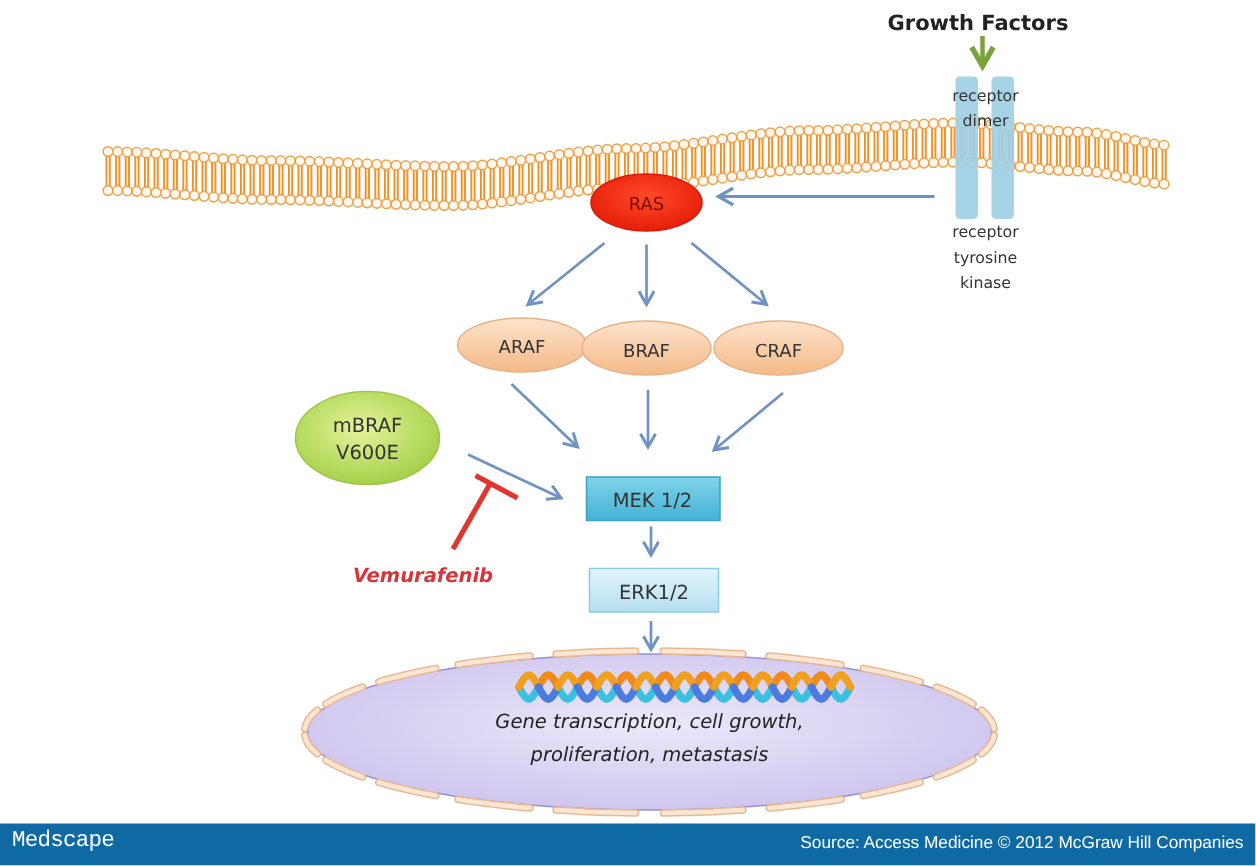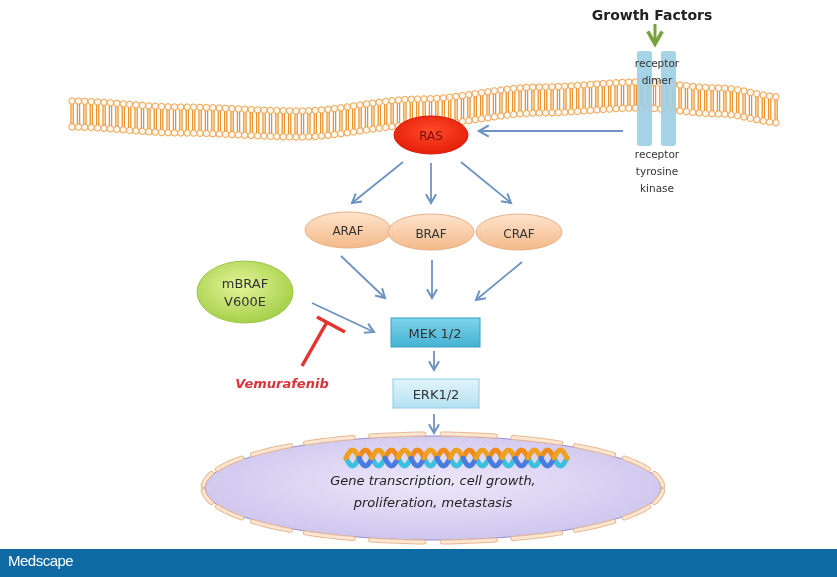--- a/index.html
+++ b/index.html
@@ -1,20 +1,20 @@
 <!DOCTYPE html>
 <html><head>
 <meta charset="utf-8">
 <style>
   html, body { margin:0; padding:0; background:#ffffff; }
   body { width:837px; height:577px; position:relative; overflow:hidden; font-family:"DejaVu Sans", sans-serif; }
   #stage { position:absolute; left:0; top:0; width:837px; height:547px; }
   svg text { font-family:"DejaVu Sans", sans-serif; }
   .footer { position:absolute; left:0; top:549px; width:837px; height:28px; background:#0f6aa4; color:#fff; }
-  .footer .logo { position:absolute; left:8px; top:3px; font-family:Liberation Sans, sans-serif; font-size:15px; letter-spacing:-0.5px; }
+  .footer .logo { position:absolute; left:8px; top:3px; font-family:Liberation Mono, monospace; font-size:15px; letter-spacing:-0.5px; }
   .footer .source { position:absolute; right:8px; top:7px; font-family:"Liberation Sans", sans-serif; font-size:11.5px; }
 </style>
 </head>
 <body>
 
 <svg id="stage" width="837" height="547" viewBox="0 0 837 547" xmlns="http://www.w3.org/2000/svg">
   <defs>
     <marker id="ah" viewBox="0 0 10 10" refX="8" refY="5" markerWidth="7" markerHeight="7" orient="auto-start-reverse">
       <path d="M1,1 L8,5 L1,9" fill="none" stroke="#6e93c2" stroke-width="1.6"></path>
     </marker>
@@ -628,13 +628,14 @@
         <path d="M541.0,458.0L542.3,460.5L543.6,462.7L544.9,464.5L546.2,465.6L547.5,466.0L548.8,465.6L550.1,464.5L551.4,462.7L552.7,460.5L554.0,458.0" fill="none" stroke="#4a7ce0" stroke-width="5" stroke-linecap="round"></path>
         <path d="M554.0,458.0L555.3,455.5L556.6,453.3L557.9,451.5L559.2,450.4L560.5,450.0L561.8,450.4L563.1,451.5L564.4,453.3L565.7,455.5L567.0,458.0" fill="none" stroke="#f0a020" stroke-width="5" stroke-linecap="round"></path>
       </g>
   </g>
   <text x="433" y="485" text-anchor="middle" font-size="13" font-style="italic" fill="#222">Gene transcription, cell growth,</text>
   <text x="433" y="507" text-anchor="middle" font-size="13" font-style="italic" fill="#222">proliferation, metastasis</text>
 </svg>
 
 <div class="footer">
   <span class="logo">Medscape</span>
+  <span class="source">Source: Access Medicine © 2012 McGraw Hill Companies</span>
 </div>
 
 </body></html>

